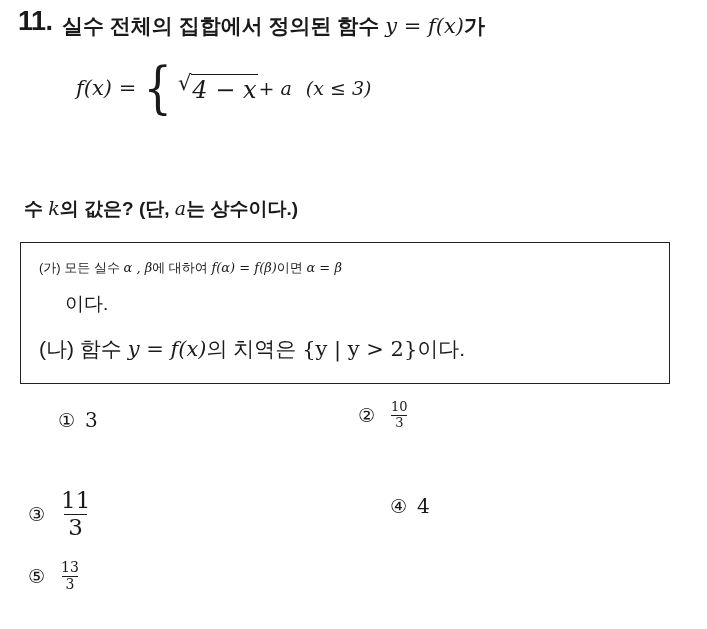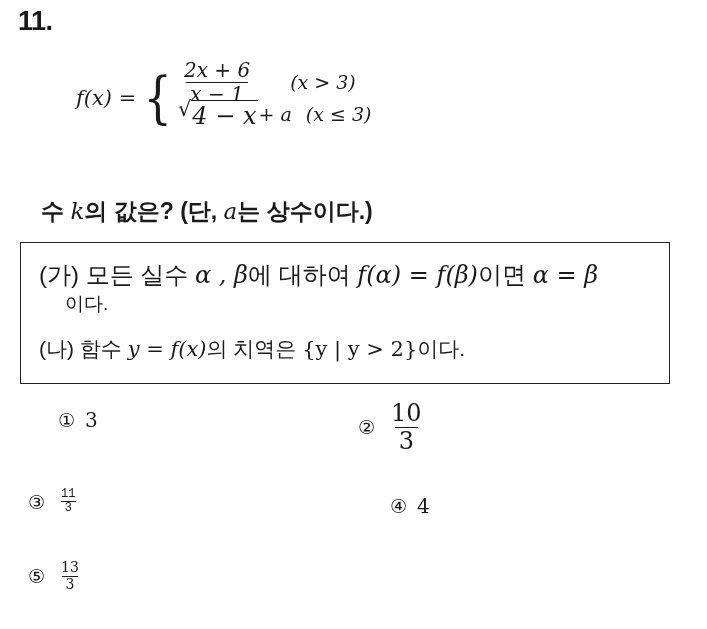--- a/index.html
+++ b/index.html
@@ -127,44 +127,44 @@
     position: absolute;
     left: 62px;
     top: 163px;
     font-family: "Liberation Sans", sans-serif;
     font-weight: bold;
     font-size: 21px;
     white-space: nowrap;
   }
   .stem-line3 {
     position: absolute;
-    left: 41px;
+    left: 24px;
     top: 196px;
     font-family: "Liberation Sans", sans-serif;
     font-weight: bold;
-    font-size: 23px;
+    font-size: 19px;
     white-space: nowrap;
   }
 
   
   .condbox {
     position: absolute;
     left: 20px;
     top: 242px;
     width: 650px;
     height: 142px;
     border: 1.6px solid #222;
     box-sizing: border-box;
   }
   .cond-a {
     position: absolute;
     left: 18px;
     top: 16px;
     font-family: "Liberation Sans", sans-serif;
-    font-size: 24px;
+    font-size: 13px;
     white-space: nowrap;
   }
   .cond-a2 {
     position: absolute;
     left: 44px;
     top: 48px;
     font-family: "Liberation Sans", sans-serif;
     font-size: 19px;
   }
   .cond-b {
@@ -199,32 +199,28 @@
   .c4 { left: 390px; top: 494px; }
   .c5 { left: 28px; top: 560px; }
 </style>
 </head>
 <body>
 
 <div class="page">
 
   <div class="qnum">11.</div>
 
+  <div class="stem-line1">
+    <span class="kor">실수 전체의 집합에서 정의된 함수 </span><span class="mth">y = f(x)</span><span class="kor">가</span>
+  </div>
 
   <div class="defblock">
     <span class="fx">f(x) =</span>
     <span class="brace">{</span>
     <div class="cases">
-      <div class="caserow">
-        <span class="frac">
-          <span class="num">2x + 6</span>
-          <span class="den">x − 1</span>
-        </span>
-        <span class="cond cond-top">(x &gt; 3)</span>
-      </div>
       <div class="caserow">
         <span class="sqrt">
           <span class="rad">√</span>
           <span class="under">4 − x</span>
         </span>
         <span class="mth" style="font-size:19px;">+ a</span>
         <span class="cond">(x ≤ 3)</span>
       </div>
     </div>
   </div>
@@ -245,29 +241,29 @@
     </div>
   </div>
 
   <div class="choice c1">
     <span class="mark">①</span>
     <span class="val">3</span>
   </div>
 
   <div class="choice c2">
     <span class="mark">②</span>
-    <span class="frac" style="font-style:normal; font-size:24px;">
+    <span class="frac" style="font-style:normal; font-size:13px;">
       <span class="num">10</span>
       <span class="den">3</span>
     </span>
   </div>
 
   <div class="choice c3">
     <span class="mark">③</span>
-    <span class="frac" style="font-style:normal; font-size:12px;font-family:Liberation Mono, monospace;">
+    <span class="frac" style="font-style:normal; font-size:23px;">
       <span class="num">11</span>
       <span class="den">3</span>
     </span>
   </div>
 
   <div class="choice c4">
     <span class="mark">④</span>
     <span class="val">4</span>
   </div>
 

